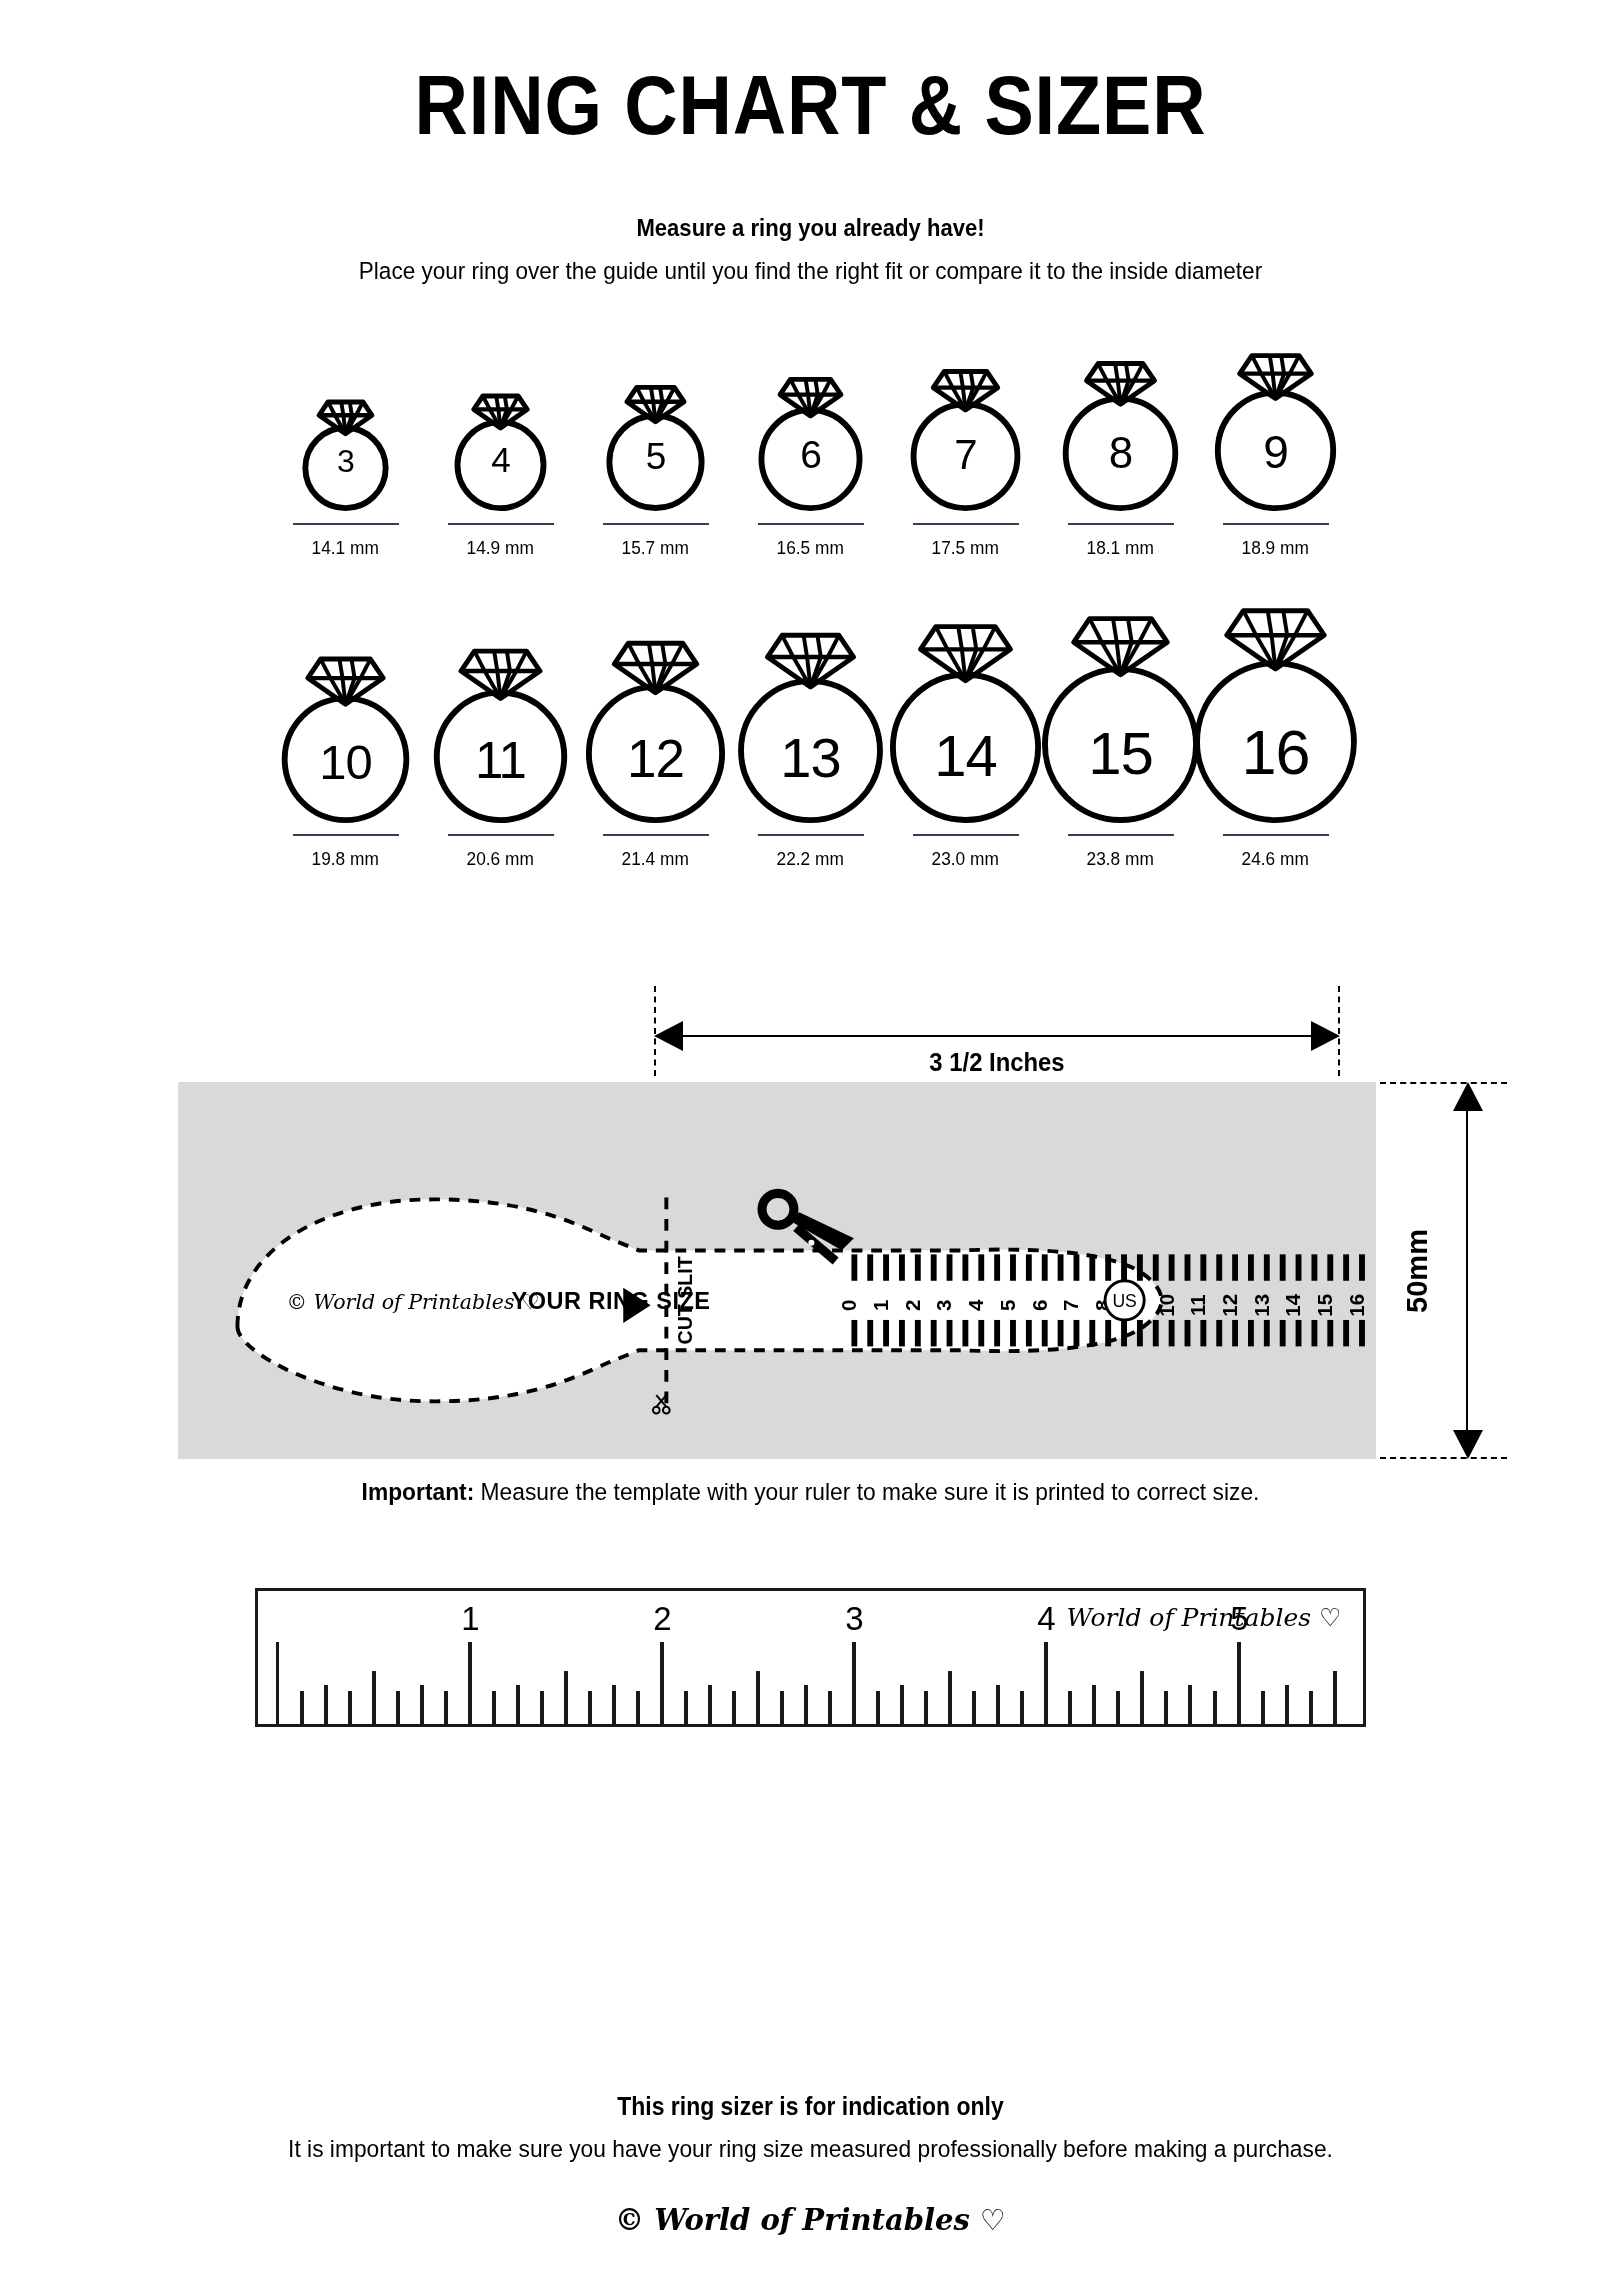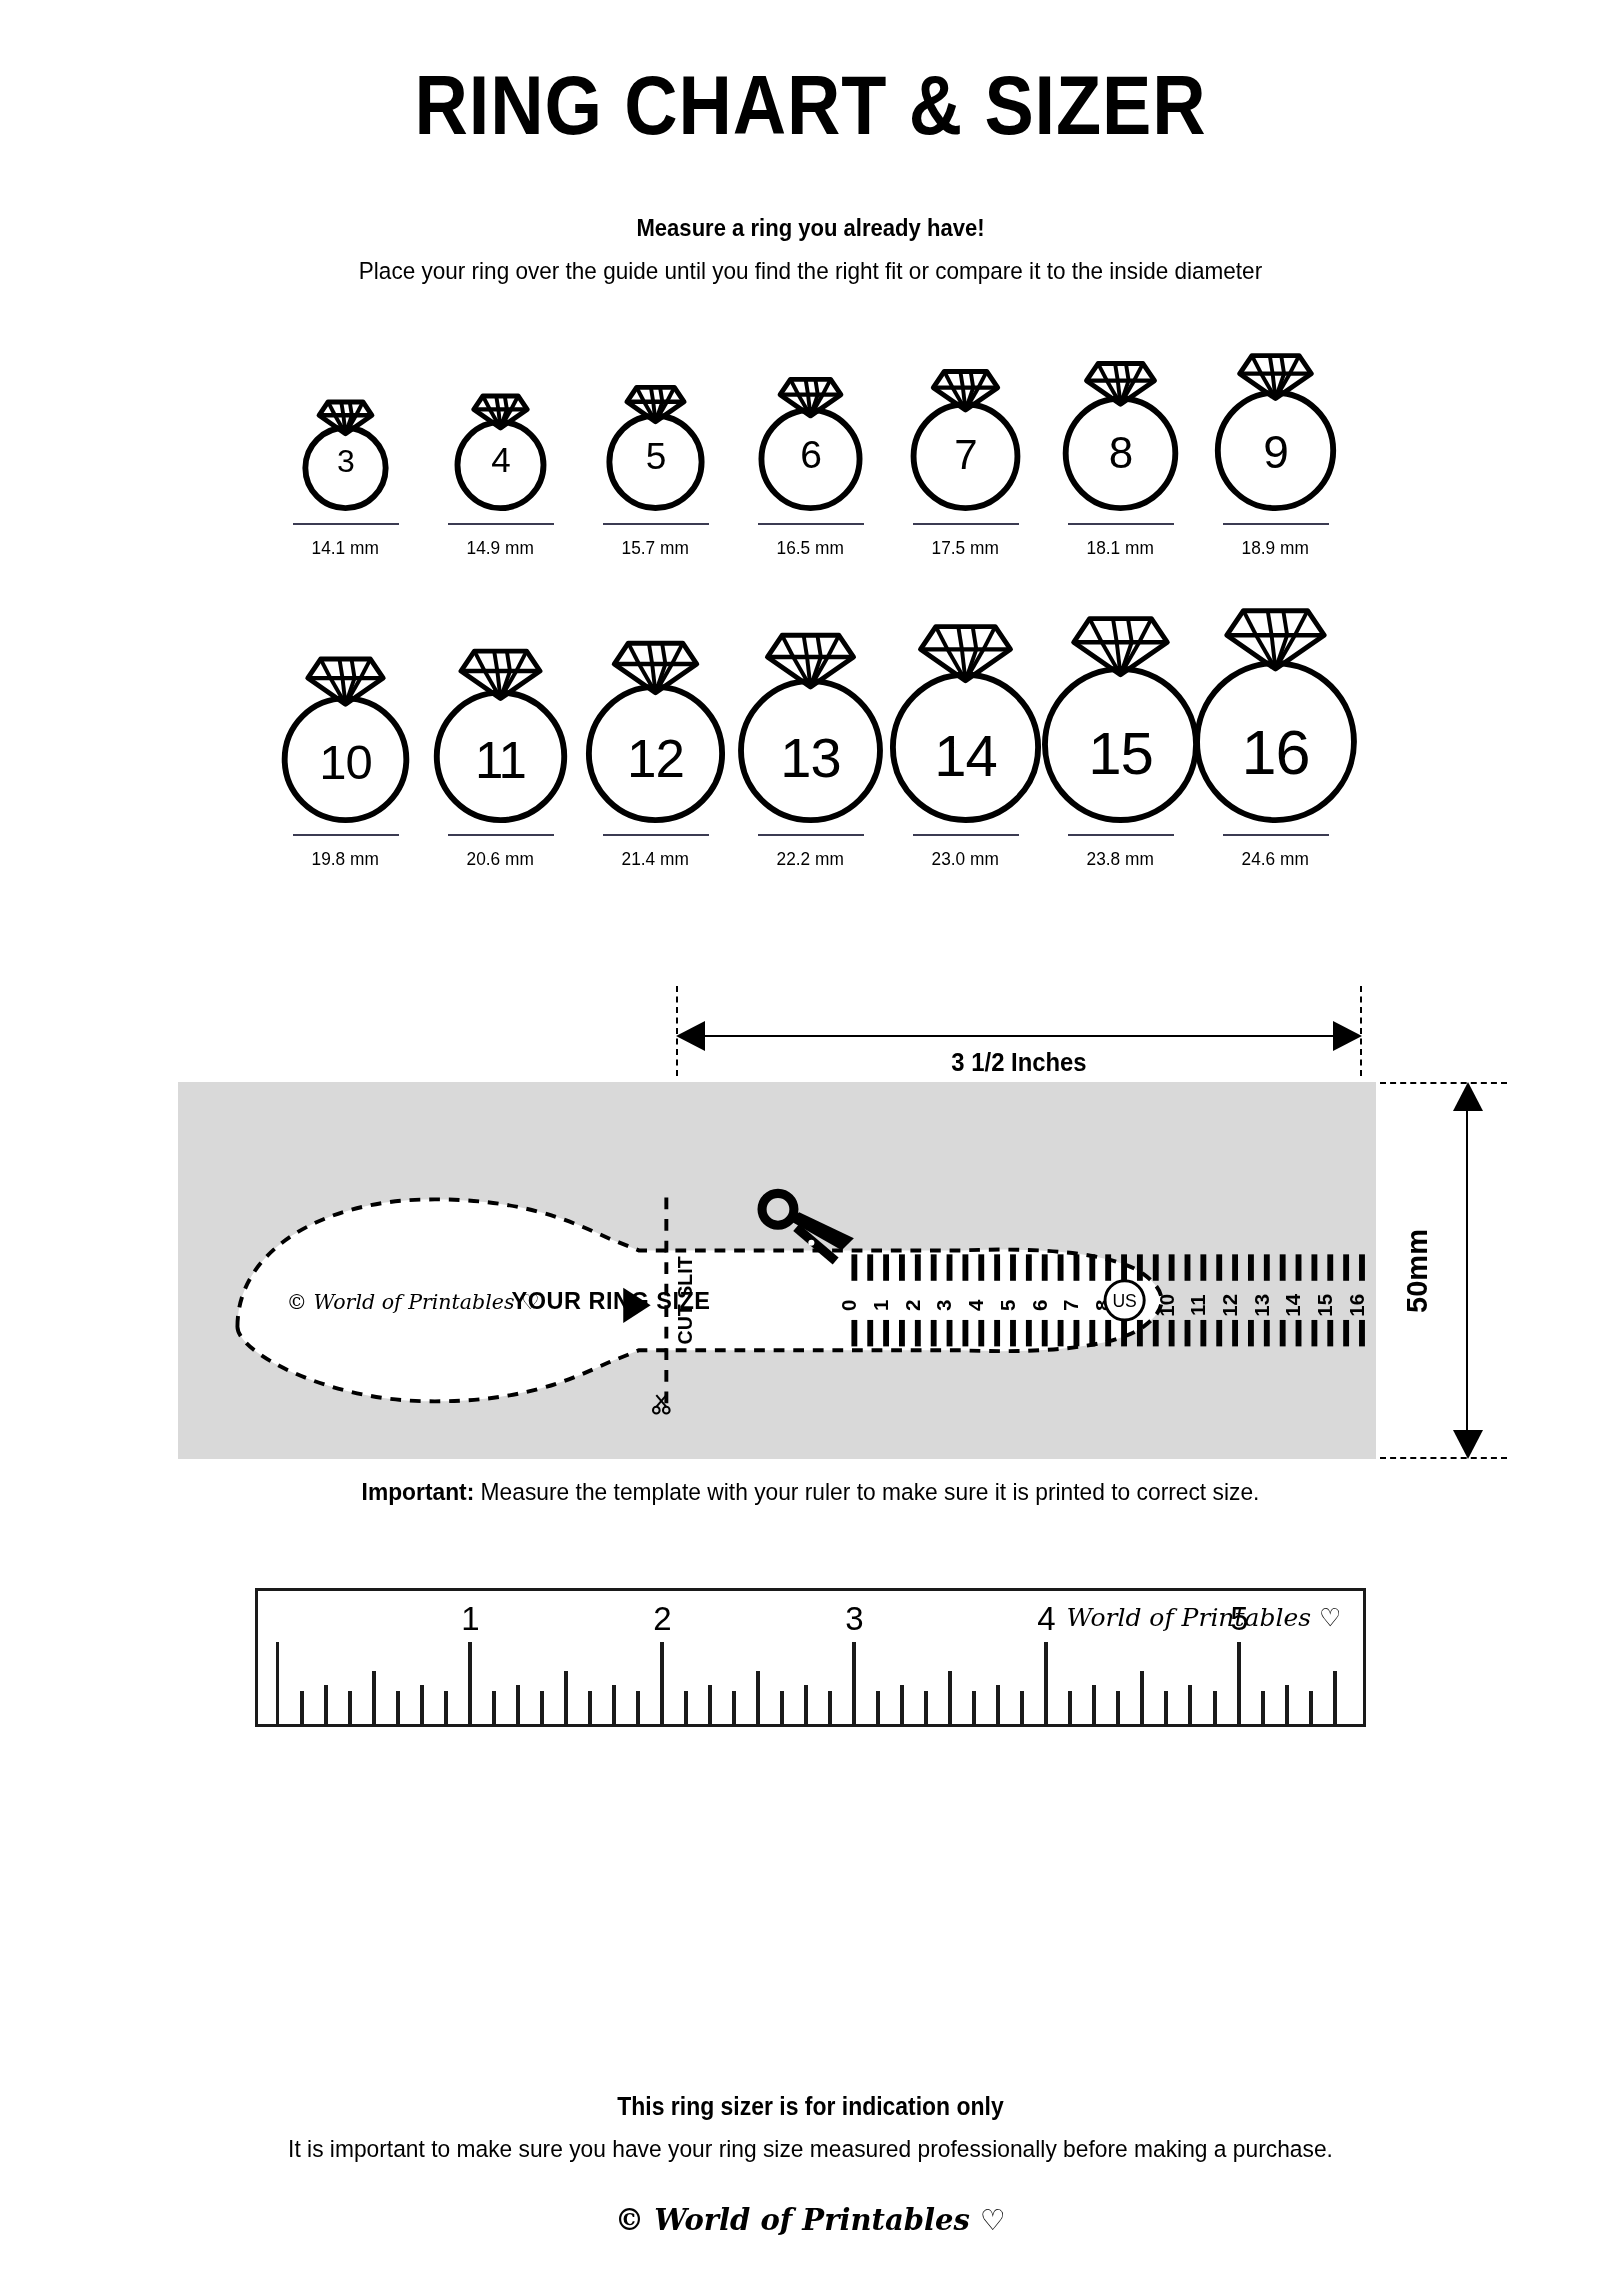--- a/index.html
+++ b/index.html
@@ -85,21 +85,21 @@
   }
 
   
   #sizer-section {
     position: relative;
     margin-top: 116px;
     height: 461px;
   }
   #dim-width-wrap {
     position: absolute;
-    left: 676px;
+    left: 654px;
     top: 0px;
     width: 686px;
     height: 90px;
   }
   .dim-tick {
     position: absolute;
     top: 0;
     width: 0;
     height: 90px;
     border-left: 2.9px dashed #000;

